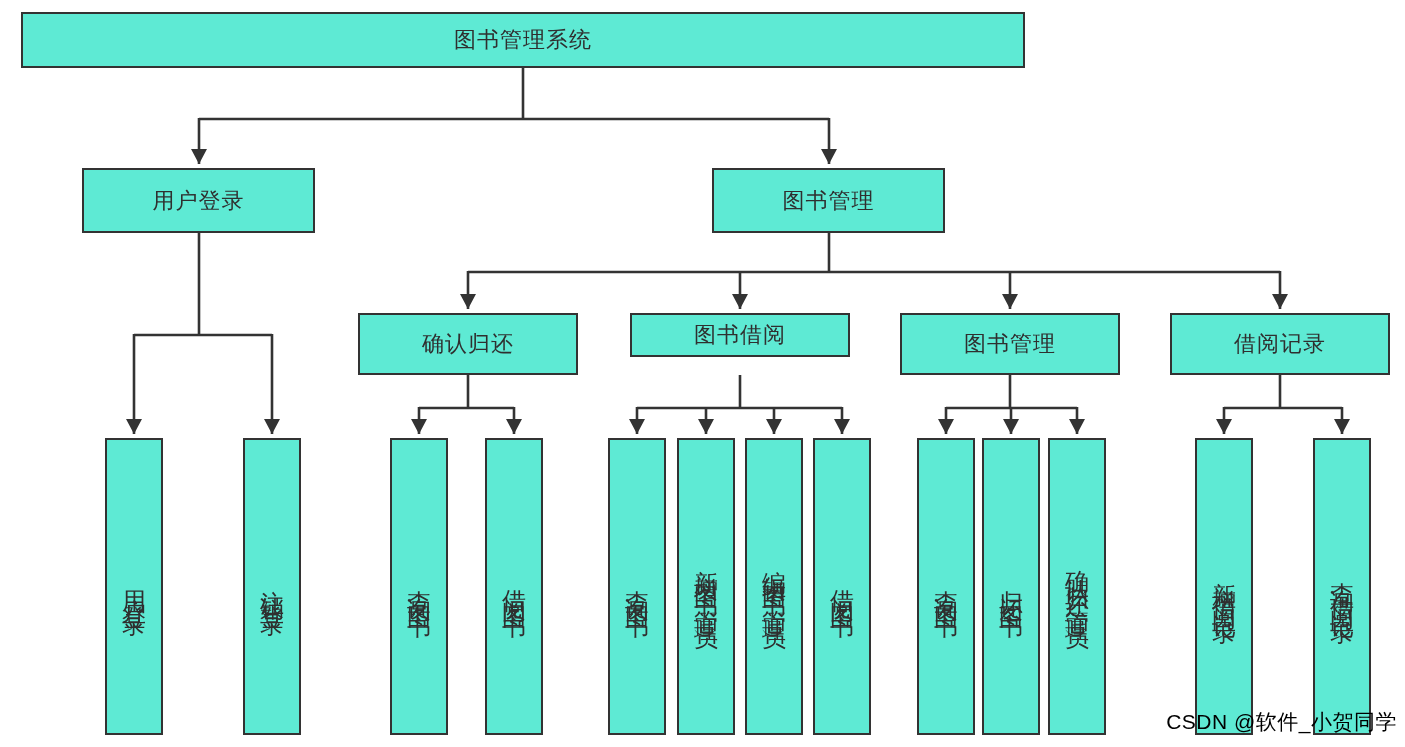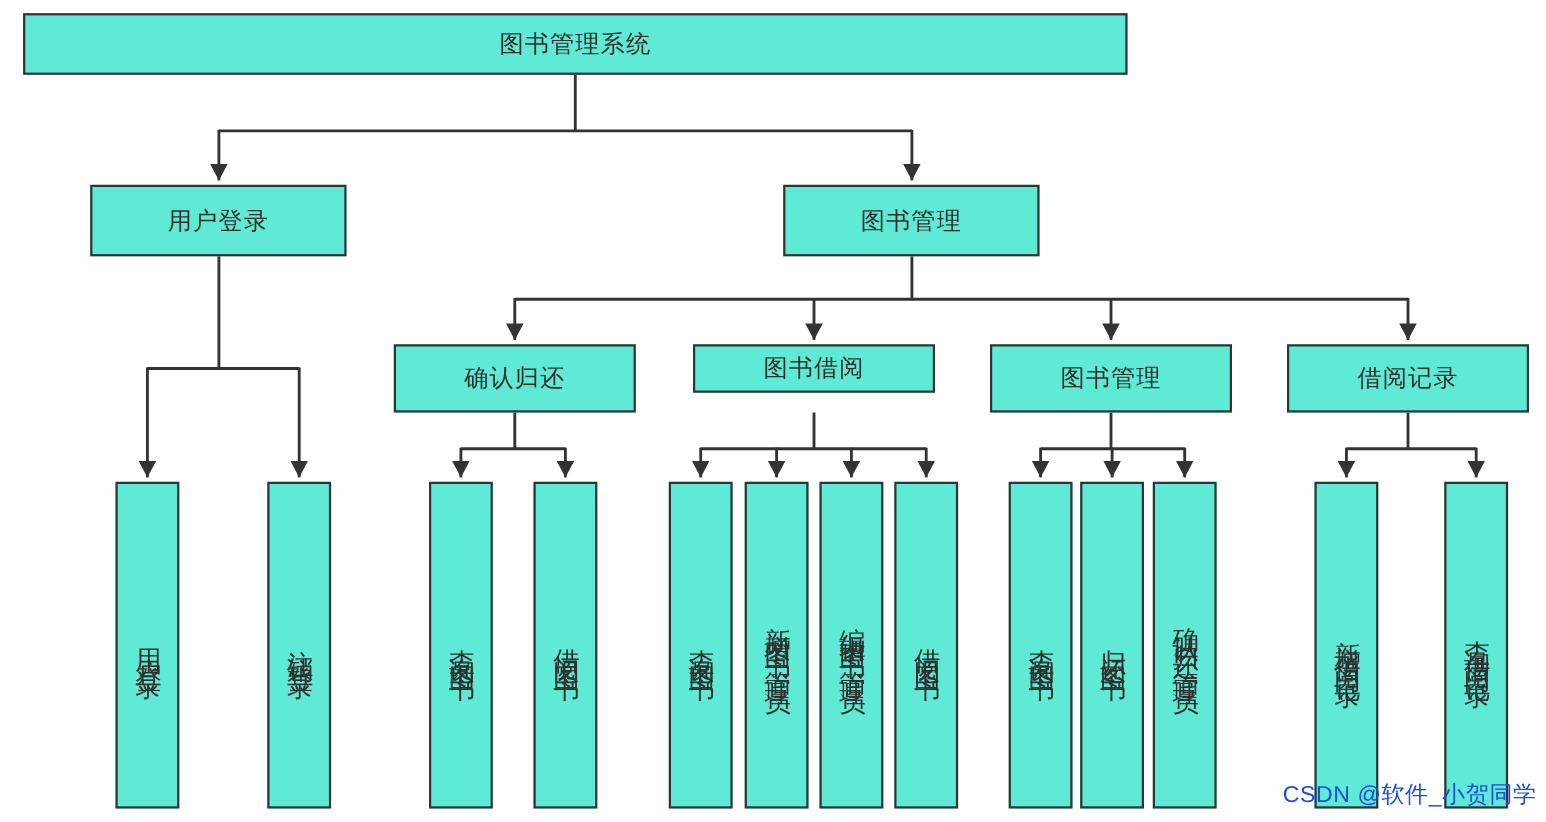--- a/index.html
+++ b/index.html
@@ -35,21 +35,21 @@
     font-size: 24px;
     letter-spacing: 8px;
     line-height: 1.0;
     white-space: nowrap;
   }
   #watermark {
     position: absolute;
     right: 8px;
     top: 708px;
     font-size: 21px;
-    color: #1d4ed8;
+    color: #000000;
     letter-spacing: 0.5px;
     white-space: nowrap;
   }
 </style>
 </head>
 <body>
 
 <div id="canvas">
 
   <svg id="connectors" viewBox="0 0 1405 747" xmlns="http://www.w3.org/2000/svg">

